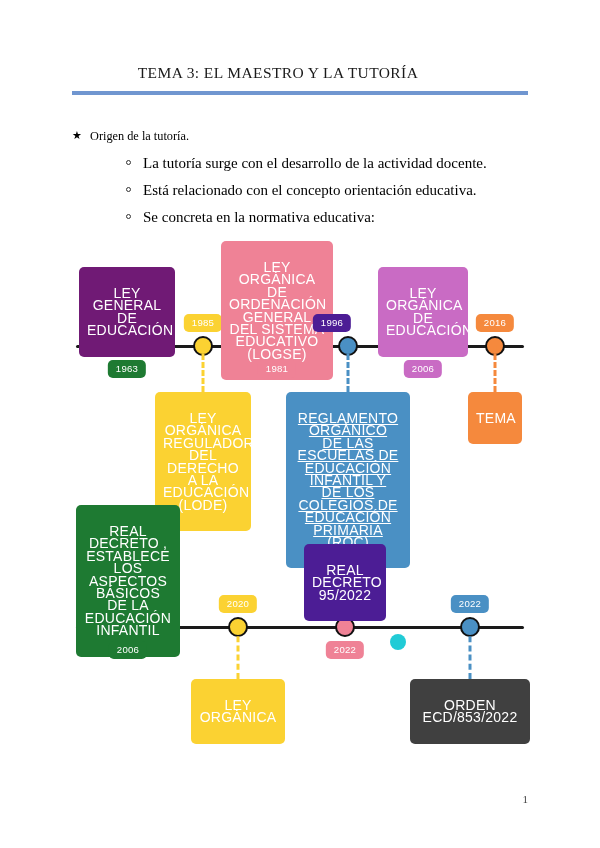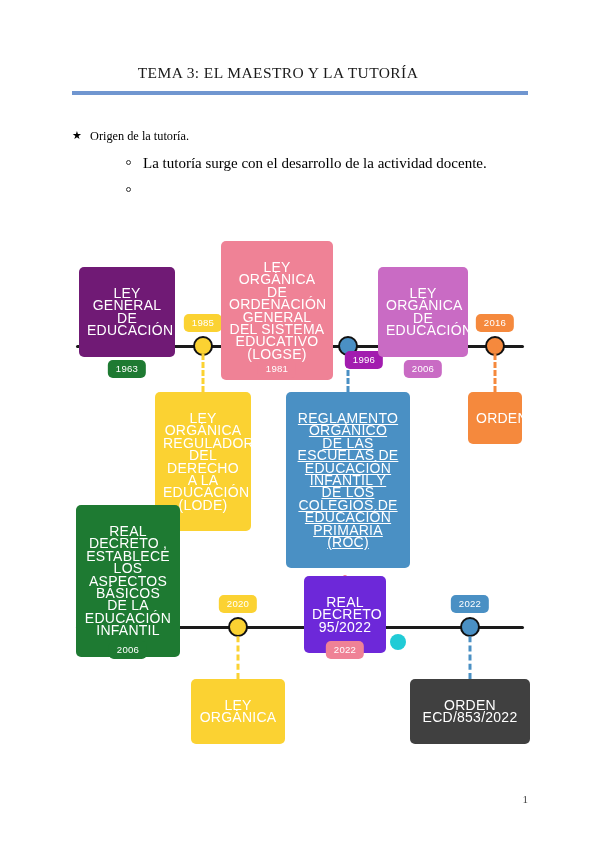--- a/index.html
+++ b/index.html
@@ -71,20 +71,25 @@
     <div class="b1">
       <span class="star">★</span>
       <span>Origen de la tutoría.</span>
     </div>
     <div class="b2">
       <span class="circ"></span>
       <span>La tutoría surge con el desarrollo de la actividad docente.</span>
     </div>
     <div class="b2">
       <span class="circ"></span>
+      <span>Está relacionado con el concepto orientación educativa.</span>
+    </div>
+    <div class="b2">
+      <span class="circ"></span>
+      <span>Se concreta en la normativa educativa:</span>
     </div>
   </div>
 
   <div class="timeline" id="tl1" style="top:346px">
     <div class="axis" style="left:76px;width:448px;top:-1px;"></div>
   <div class="node" style="left: 127px; top: 0px; background: rgb(30, 122, 50);"></div>
       <div class="stem" style="left: 127px; height: 48px; top: -48px; border-left-color: rgb(30, 122, 50);"></div>
       <div class="chip big" style="left: 127px; background: #701a75; max-width: 96px; top: -79px;">LEY GENERAL DE
 EDUCACIÓN</div>
       <div class="chip year" style="left: 127px; background: rgb(30, 122, 50); top: 14px;">1963</div>
@@ -103,50 +108,50 @@
 EDUCATIVO (LOGSE)</div>
       <div class="chip year" style="left: 277px; background: rgb(239, 130, 150); top: 14px;">1981</div>
       <div class="node" style="left: 348px; top: 0px; background: rgb(74, 144, 196);"></div>
       <div class="stem" style="left: 348px; height: 46px; top: 0px; border-left-color: rgb(74, 144, 196);"></div>
       <div class="chip big" style="left: 348px; background: rgb(74, 144, 196); max-width: 124px; top: 46px; text-decoration: underline;">REGLAMENTO ORGÁNICO
 DE LAS ESCUELAS DE
 EDUCACIÓN INFANTIL Y
 DE LOS COLEGIOS DE
 EDUCACIÓN PRIMARIA
 (ROC)</div>
-      <div class="chip year" style="left: 364px; background: #a21caf; top: -32px; margin-top: 37px;">1996</div>
+      <div class="chip year" style="left: 332px; background: #4c1d95; top: -32px;">1996</div>
       <div class="node" style="left: 423px; top: 0px; background: rgb(201, 107, 196);"></div>
       <div class="stem" style="left: 423px; height: 48px; top: -48px; border-left-color: rgb(201, 107, 196);"></div>
       <div class="chip big" style="left: 423px; background: rgb(201, 107, 196); max-width: 90px; top: -79px;">LEY ORGÁNICA
 DE EDUCACIÓN</div>
       <div class="chip year" style="left: 423px; background: rgb(201, 107, 196); top: 14px;">2006</div>
       <div class="node" style="left: 495px; top: 0px; background: rgb(245, 137, 61);"></div>
       <div class="stem" style="left: 495px; height: 46px; top: 0px; border-left-color: rgb(245, 137, 61);"></div>
-      <div class="chip big" style="left: 495px; background: rgb(245, 137, 61); max-width: 54px; top: 46px;">ORDEN</div>
+      <div class="chip big" style="left: 495px; background: rgb(245, 137, 61); max-width: 54px; top: 46px;">TEMA</div>
       <div class="chip year" style="left: 495px; background: rgb(245, 137, 61); top: -32px;">2016</div>
     </div>
 
   <div class="timeline" id="tl2" style="top:627px">
     <div class="axis" style="left:76px;width:448px;top:-1px;"></div>
     <div class="cyan-dot" style="left:398px;top:15px;"></div>
   <div class="node" style="left: 128px; top: 0px; background: rgb(30, 122, 50);"></div>
       <div class="stem" style="left: 128px; height: 52px; top: -52px; border-left-color: rgb(30, 122, 50);"></div>
       <div class="chip big" style="left: 128px; background: rgb(30, 122, 50); max-width: 104px; top: -122px;">REAL DECRETO ,
 ESTABLECE LOS
 ASPECTOS BÁSICOS
 DE LA EDUCACIÓN
 INFANTIL</div>
       <div class="chip year" style="left: 128px; background: rgb(30, 122, 50); top: 14px;">2006</div>
       <div class="node" style="left: 238px; top: 0px; background: rgb(251, 210, 50);"></div>
       <div class="stem" style="left: 238px; height: 52px; top: 0px; border-left-color: rgb(251, 210, 50);"></div>
       <div class="chip big" style="left: 238px; background: rgb(251, 210, 50); max-width: 94px; top: 52px;">LEY ORGÁNICA</div>
       <div class="chip year" style="left: 238px; background: rgb(251, 210, 50); top: -32px;">2020</div>
       <div class="node" style="left: 345px; top: 0px; background: rgb(239, 130, 150);"></div>
       <div class="stem" style="left: 345px; height: 52px; top: -52px; border-left-color: rgb(239, 130, 150);"></div>
-      <div class="chip big" style="left: 345px; background: #6d28d9; max-width: 82px; top: -83px; margin-top: 32px;">REAL DECRETO
+      <div class="chip big" style="left: 345px; background: #4c1d95; max-width: 82px; top: -83px;">REAL DECRETO
 95/2022</div>
       <div class="chip year" style="left: 345px; background: rgb(239, 130, 150); top: 14px;">2022</div>
       <div class="node" style="left: 470px; top: 0px; background: rgb(74, 144, 196);"></div>
       <div class="stem" style="left: 470px; height: 52px; top: 0px; border-left-color: rgb(74, 144, 196);"></div>
       <div class="chip big" style="left: 470px; background: #404040; max-width: 120px; top: 52px;">ORDEN ECD/853/2022</div>
       <div class="chip year" style="left: 470px; background: rgb(74, 144, 196); top: -32px;">2022</div>
     </div>
 
   <div class="pageno">1</div>
 </div>

